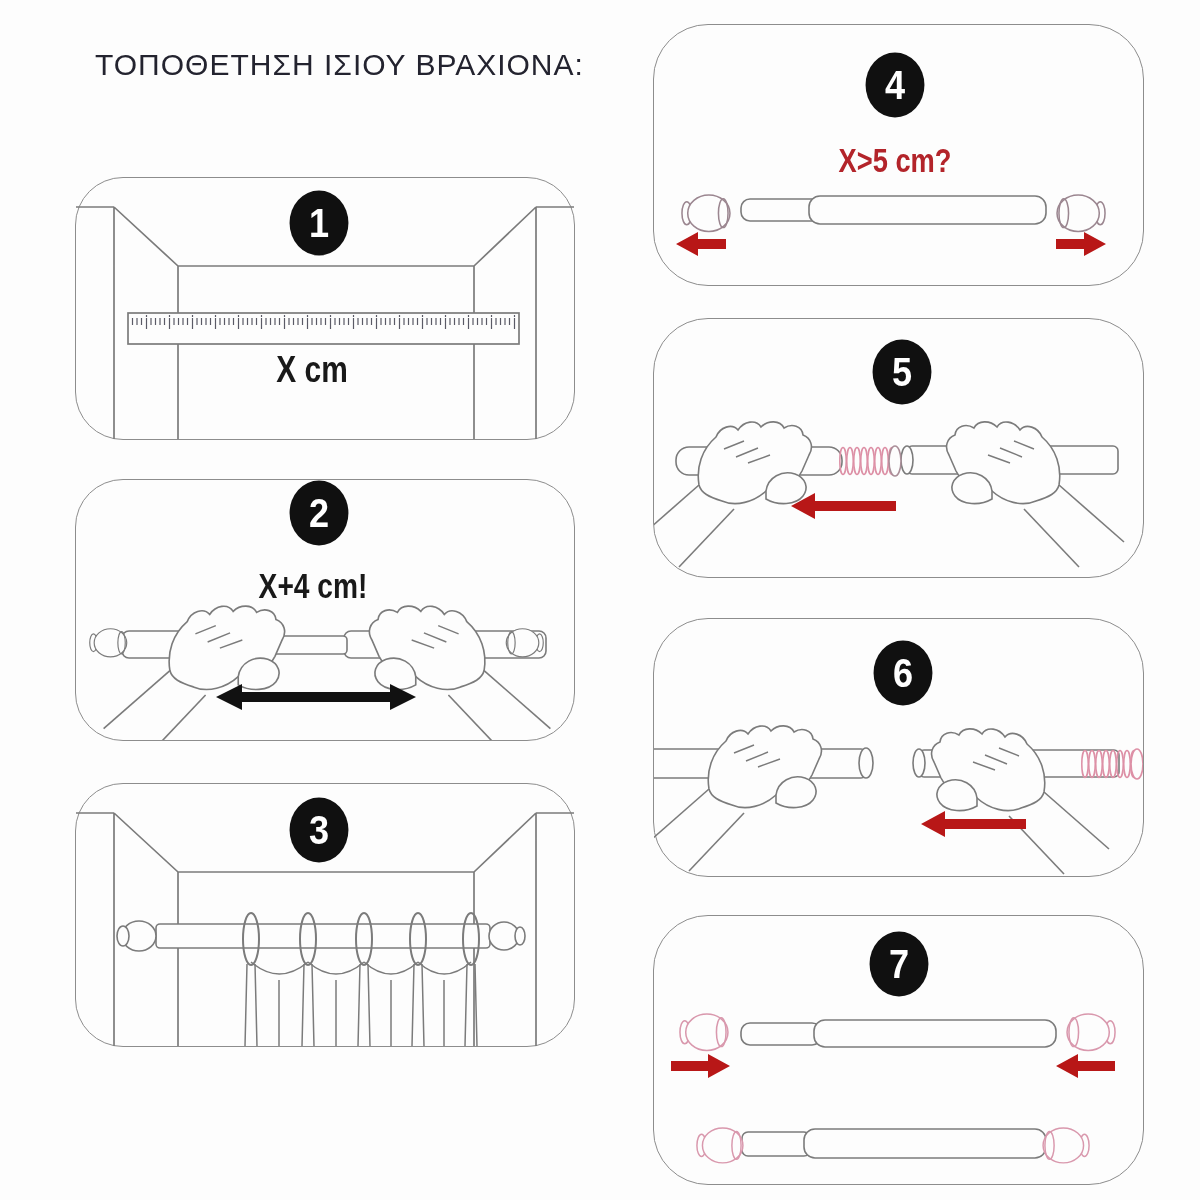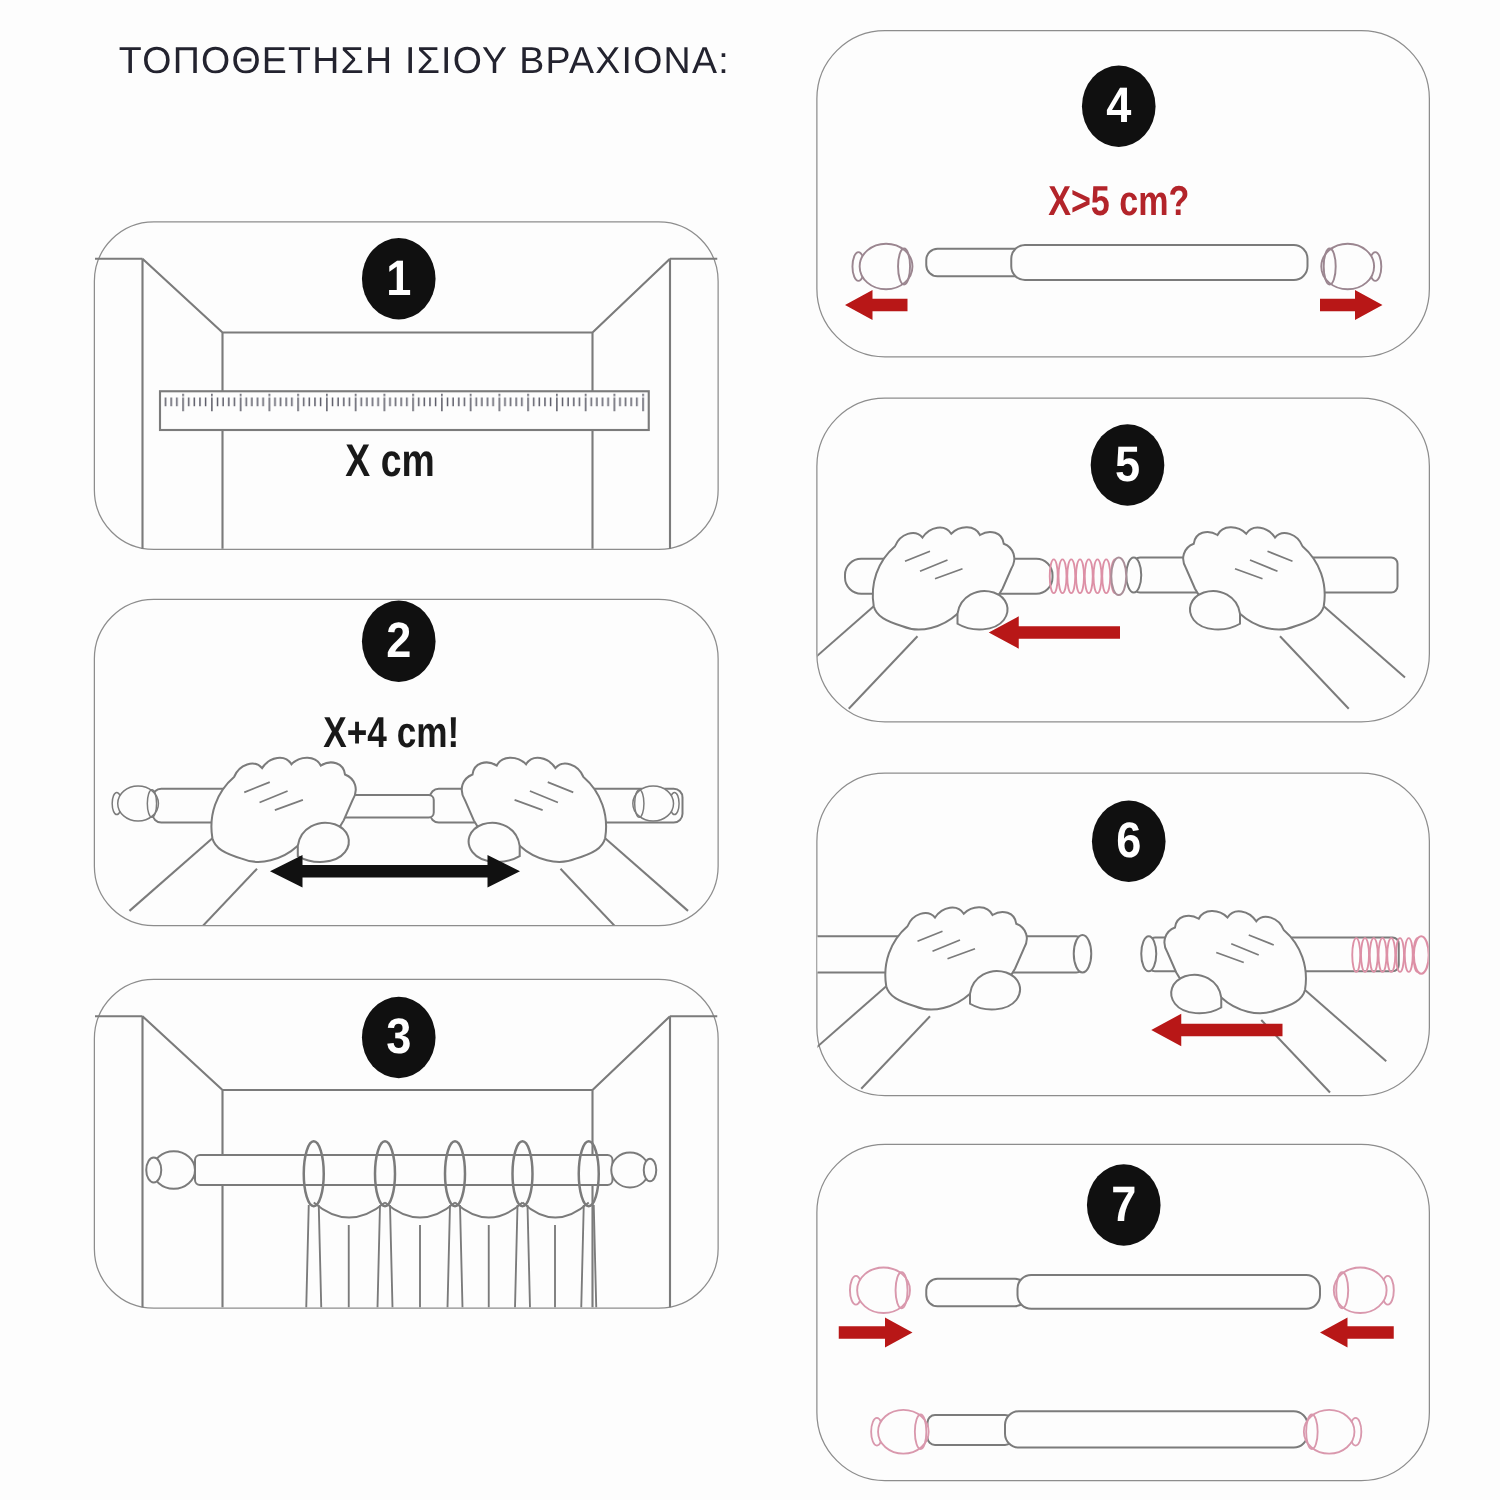--- a/index.html
+++ b/index.html
@@ -1,18 +1,18 @@
 <!DOCTYPE html>
 <html><head>
 <meta charset="utf-8">
 <style>
   html,body{margin:0;padding:0;background:#ffffff;}
   .canvas{position:relative;width:1200px;height:1200px;background:#fdfdfd;overflow:hidden;
           font-family:"Liberation Sans", sans-serif;}
-  .page-title{position:absolute;left:95px;top:32px;font-size:30px;font-weight:400;
+  .page-title{position:absolute;left:95px;top:48px;font-size:30px;font-weight:400;
               color:#23232f;letter-spacing:1px;}
   .panel{position:absolute;border:1.6px solid #8d8d8d;border-radius:48px;background:#fdfdfd;}
   .panel svg{position:absolute;left:0;top:0;width:100%;height:100%;}
   .p1{left:75px;top:177px;width:498px;height:261px;}
   .p2{left:75px;top:479px;width:498px;height:260px;}
   .p3{left:75px;top:783px;width:498px;height:262px;}
   .p4{left:653px;top:24px;width:489px;height:260px;border-radius:55px;}
   .p5{left:653px;top:318px;width:489px;height:258px;border-radius:55px;}
   .p6{left:653px;top:618px;width:489px;height:257px;border-radius:55px;}
   .p7{left:653px;top:915px;width:489px;height:268px;border-radius:55px;}

